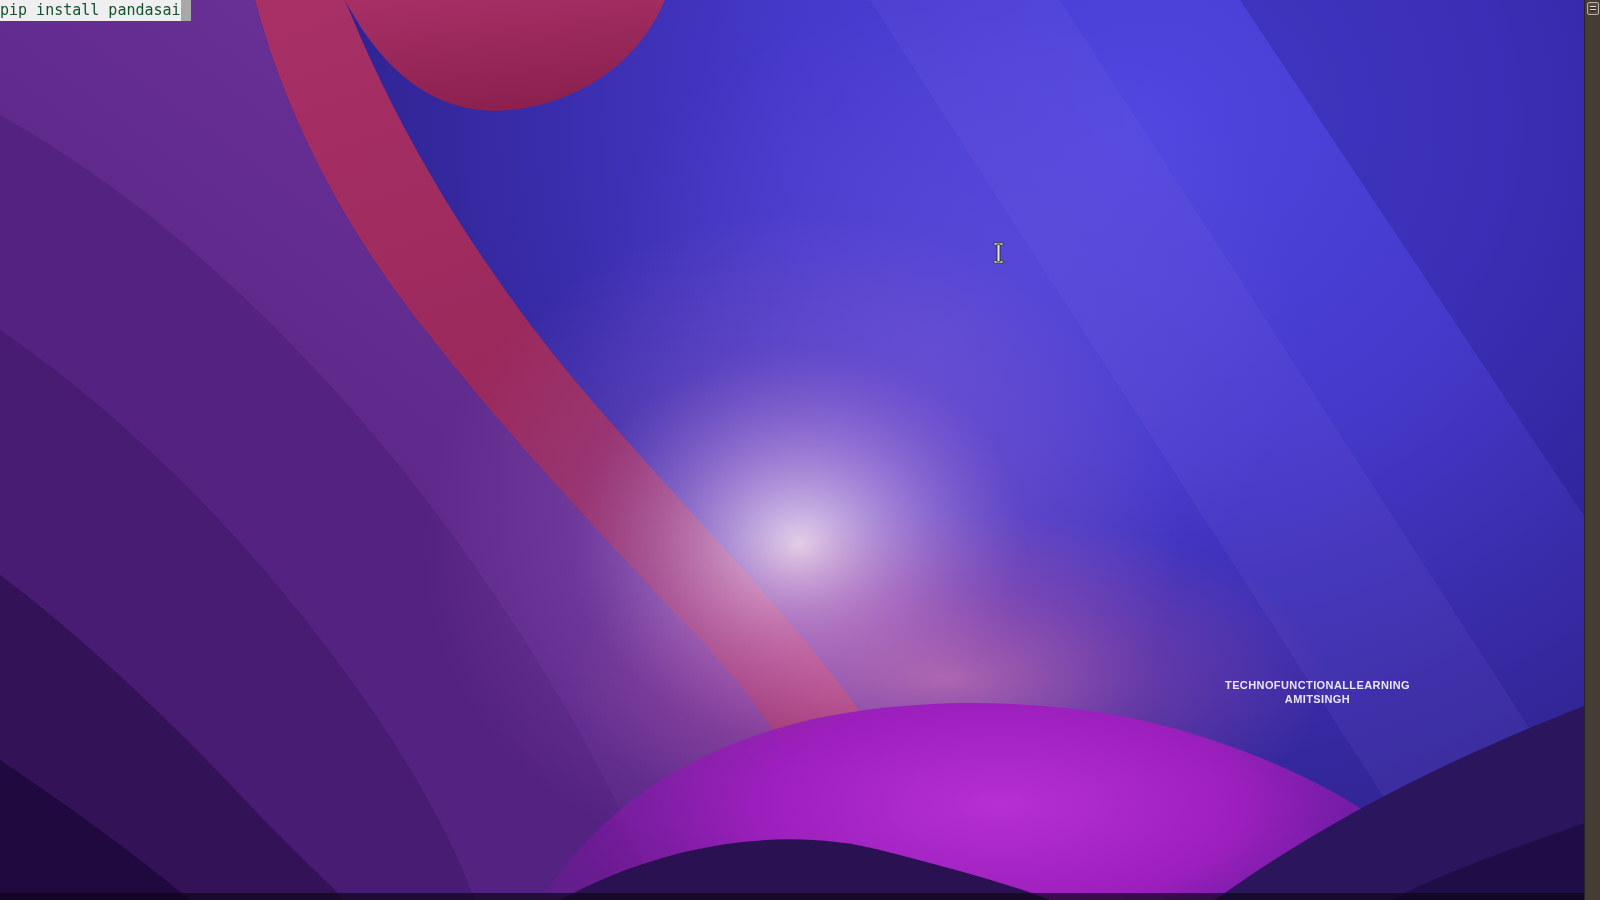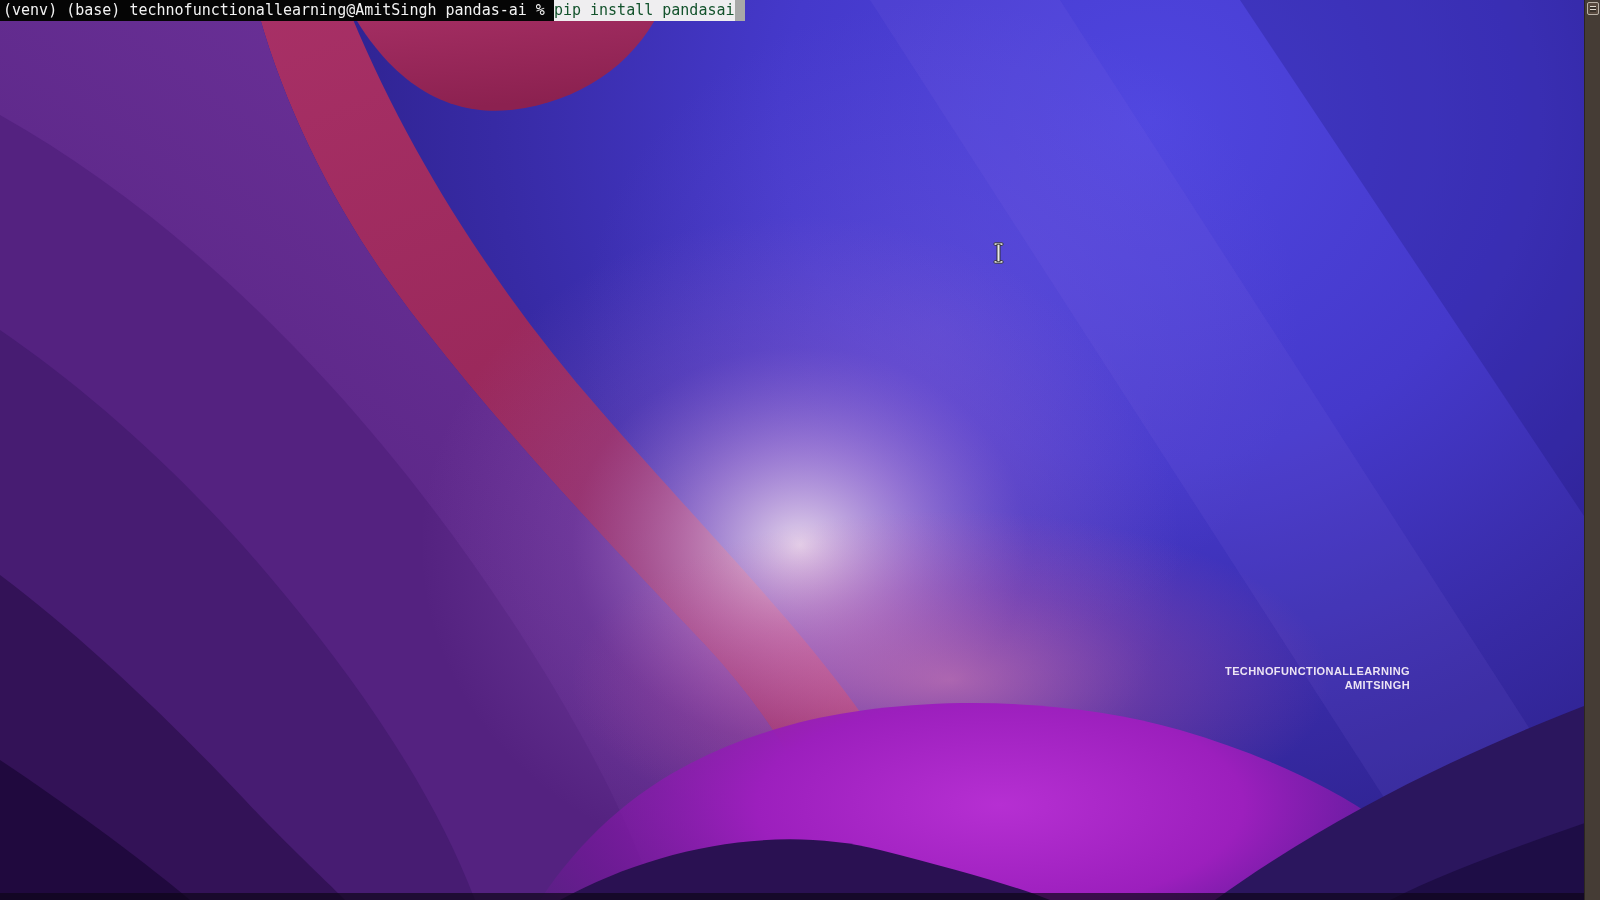--- a/index.html
+++ b/index.html
@@ -30,21 +30,21 @@
     position:absolute;top:2px;left:2px;width:12px;height:13px;
     background:#57493e;border:1px solid #b9b1a6;border-radius:2px;
     box-sizing:border-box;
   }
   .sb-btn-bars{
     position:absolute;left:2px;right:2px;top:3px;height:6px;
     background:repeating-linear-gradient(to bottom,#ddd6cb 0 1.5px,#3a322b 1.5px 3px);
   }
   
   .watermark{
-    position:absolute;top:665px;right:190px;text-align:right;
+    position:absolute;top:679px;right:190px;text-align:center;
     color:rgba(245,238,248,.95);font-size:11px;font-weight:bold;
     line-height:13.5px;letter-spacing:.4px;
   }
   
   .mouse-cursor{position:absolute;left:993px;top:242px;width:11px;height:22px;}
 </style>
 </head>
 <body>
 
 <svg id="wallpaper" viewBox="0 0 1600 900" preserveAspectRatio="none" aria-hidden="true">
@@ -133,21 +133,20 @@
 
   <path fill="#20093e" d="M 0,760 C 60,800 130,850 190,900 L 0,900 Z"></path>
   <path fill="#2a1152" d="M 560,900 C 660,845 780,825 880,850
            C 950,868 1010,884 1050,900 Z"></path>
   <path fill="#2b165e" d="M 1600,700 C 1480,745 1340,810 1215,900 L 1600,900 Z"></path>
   <path fill="#1e0d46" d="M 1600,818 C 1520,845 1445,872 1390,900 L 1600,900 Z"></path>
   <rect x="0" y="893" width="1600" height="7" fill="rgba(14,6,26,0.7)"></rect>
 </svg>
 
 <div class="term-line">
-  <span class="term-prompt">(venv) (base) technofunctionallearning@AmitSingh pandas-ai % </span>
   <span class="term-selection">pip install pandasai</span>
   <span class="term-cursor"></span>
 </div>
 
 <div class="watermark">
   <div>TECHNOFUNCTIONALLEARNING</div>
   <div>AMITSINGH</div>
 </div>
 
 <div class="scrollbar">

